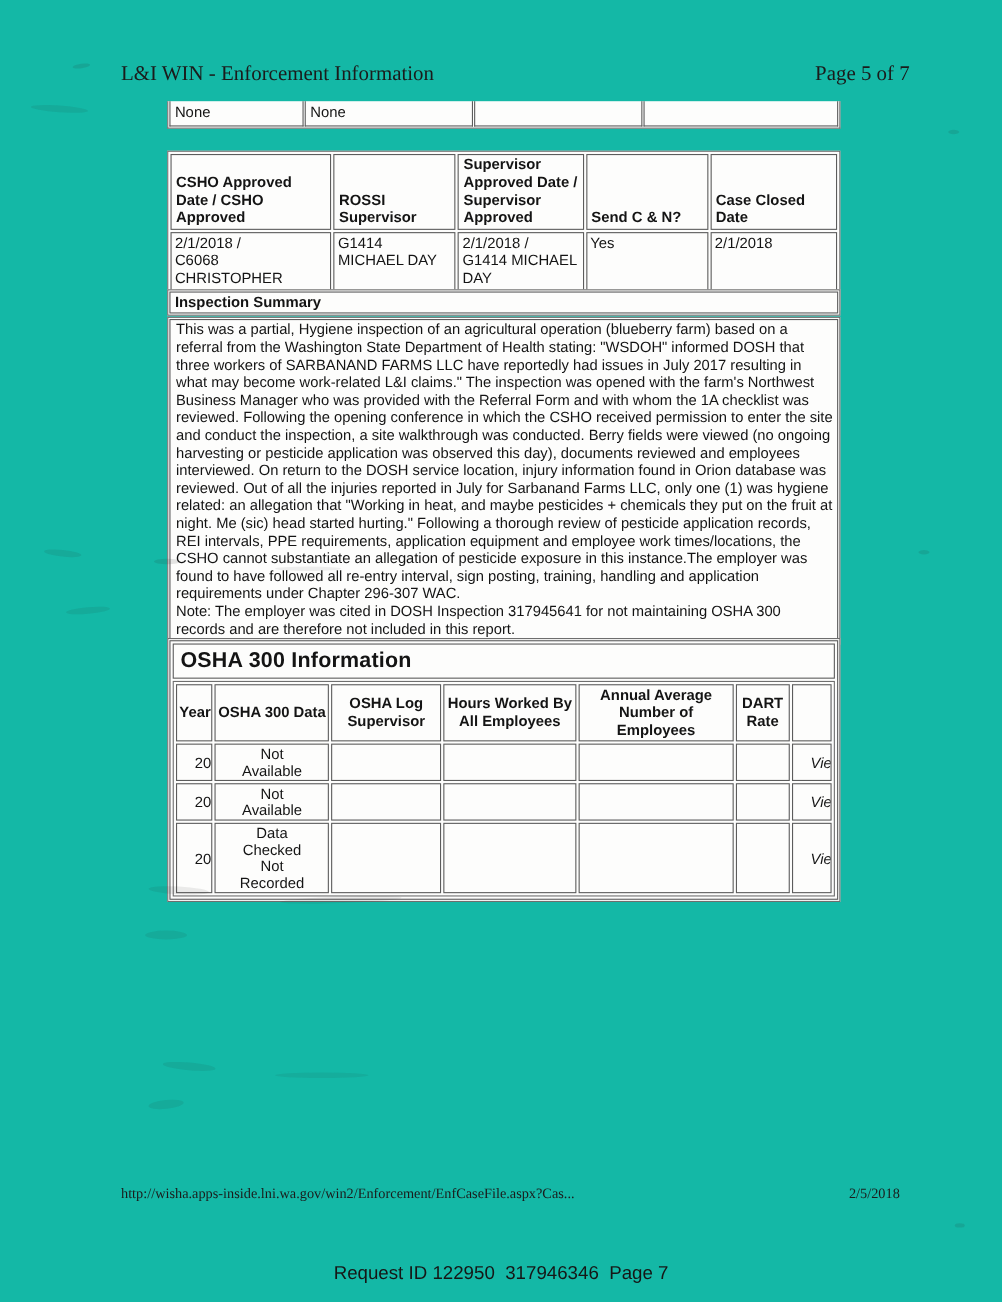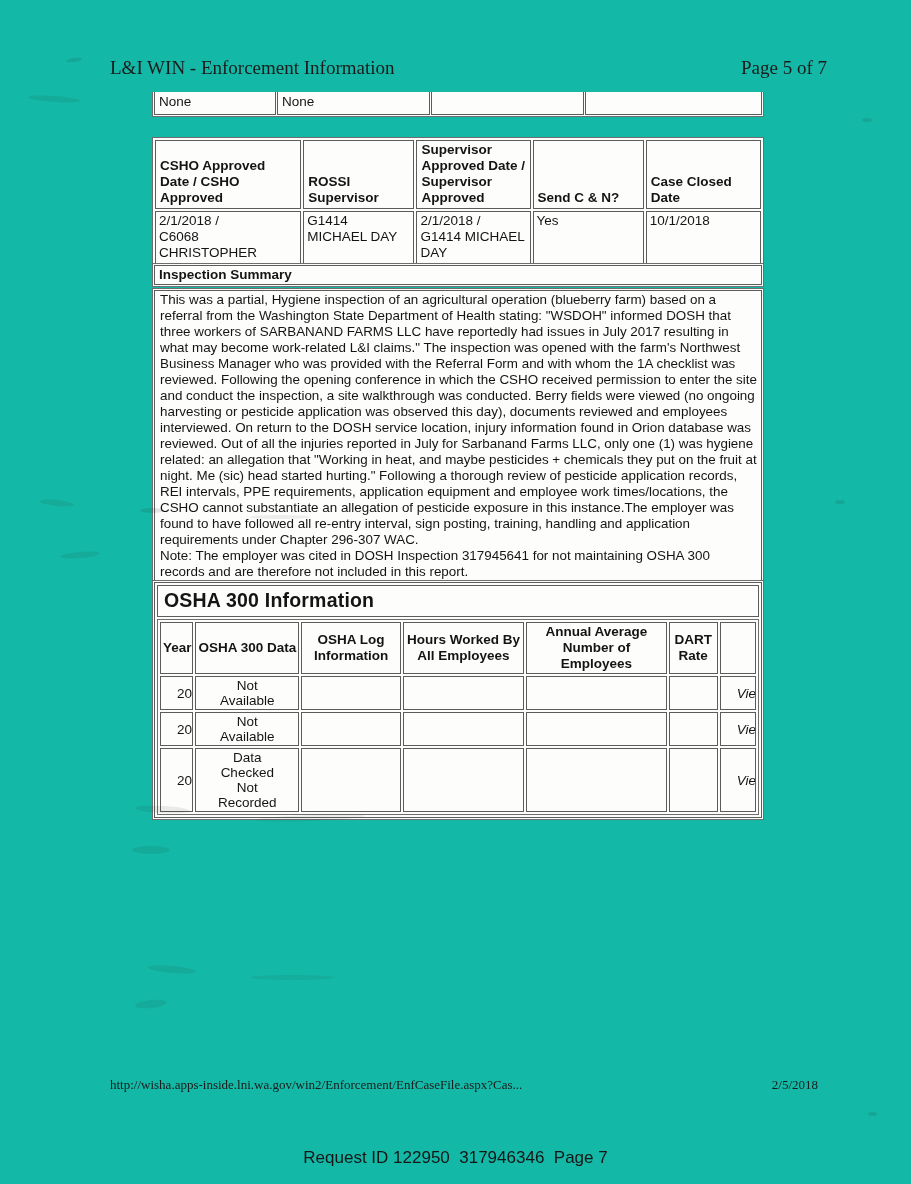--- a/index.html
+++ b/index.html
@@ -113,21 +113,21 @@
         <th>Send C &amp; N?</th>
         <th>Case Closed Date</th>
       </tr>
       <tr>
         <td>2/1/2018  /
 C6068 CHRISTOPHER ROSSI</td>
         <td>G1414 MICHAEL DAY</td>
         <td>2/1/2018  /
 G1414 MICHAEL DAY</td>
         <td>Yes</td>
-        <td>10/1/2018</td>
+        <td>2/1/2018</td>
       </tr>
     </tbody>
       </table>
 
     <div class="dblbox sumtitle">
       <div class="dblin">Inspection Summary</div>
     </div>
     <div class="dblbox sumbody">
       <div class="dblin">
         <p>This was a partial, Hygiene inspection of an agricultural operation (blueberry farm) based on a referral from the Washington State Department of Health stating: "WSDOH" informed DOSH that three workers of SARBANAND FARMS LLC have reportedly had issues in July 2017 resulting in what may become work-related L&amp;I claims." The inspection was opened with the farm's Northwest Business Manager who was provided with the Referral Form and with whom the 1A checklist was reviewed. Following the opening conference in which the CSHO received permission to enter the site and conduct the inspection, a site walkthrough was conducted. Berry fields were viewed (no ongoing harvesting or pesticide application was observed this day), documents reviewed and employees interviewed. On return to the DOSH service location, injury information found in Orion database was reviewed. Out of all the injuries reported in July for Sarbanand Farms LLC, only one (1) was hygiene related: an allegation that "Working in heat, and maybe pesticides + chemicals they put on the fruit at night. Me (sic) head started hurting." Following a thorough review of pesticide application records, REI intervals, PPE requirements, application equipment and employee work times/locations, the CSHO cannot substantiate an allegation of pesticide exposure in this instance.The employer was found to have followed all re-entry interval, sign posting, training, handling and application requirements under Chapter 296-307 WAC.</p>
@@ -145,21 +145,21 @@
               <col style="width:99px">
             <col style="width:121px">
               <col style="width:140px">
               <col style="width:49px">
               <col style="width:36px">
           </colgroup>
           <tbody>
               <tr>
             <th>Year</th>
             <th>OSHA 300 Data</th>
-            <th>OSHA Log Information</th>
+            <th>OSHA Log Supervisor</th>
             <th>Hours Worked By All Employees</th>
             <th>Annual Average Number of Employees</th>
             <th>DART Rate</th>
             <th></th>
           </tr>
           <tr>
             <td>2017</td>
             <td>Not Available</td>
             <td></td>
             <td></td>

